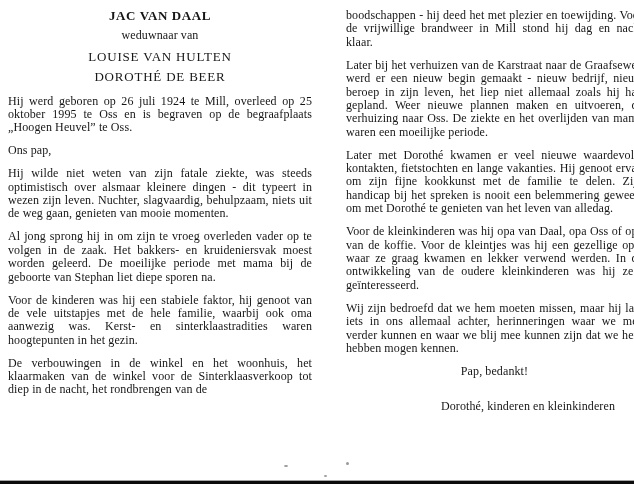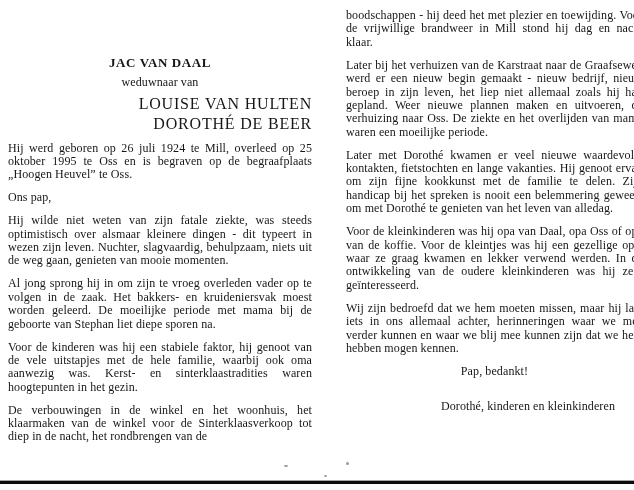--- a/index.html
+++ b/index.html
@@ -17,37 +17,36 @@
     color: #161616;
   }
   .col {
     position: absolute;
     top: 9px;
     text-align: justify;
     font-size: 12px;
     line-height: 13.4px;
     letter-spacing: 0.1px;
   }
-  .col-left  { left: 8px;   width: 304px; margin-top: 47px; }
+  .col-left  { left: 8px;   width: 304px; }
   .col-right { left: 346px; width: 297px; }
 
   .memorial-header {
     text-align: center;
     margin-bottom: 11px;
   }
   .hdr-line { margin: 0 0 7px 0; }
   .hdr-name {
     font-weight: bold;
     font-size: 13px;
     letter-spacing: 0.6px;
   }
   .hdr-caps {
-    font-size: 16px;
+    font-size: 13px;
     letter-spacing: 0.8px;
-    text-align: right;
   }
   .hdr-rel {
     font-size: 12px;
   }
 
   .para { margin: 0 0 9.5px 0; }
   .para:last-child { margin-bottom: 0; }
 
   .thanks { text-align: center; margin-top: 6px; }
   .signature {

